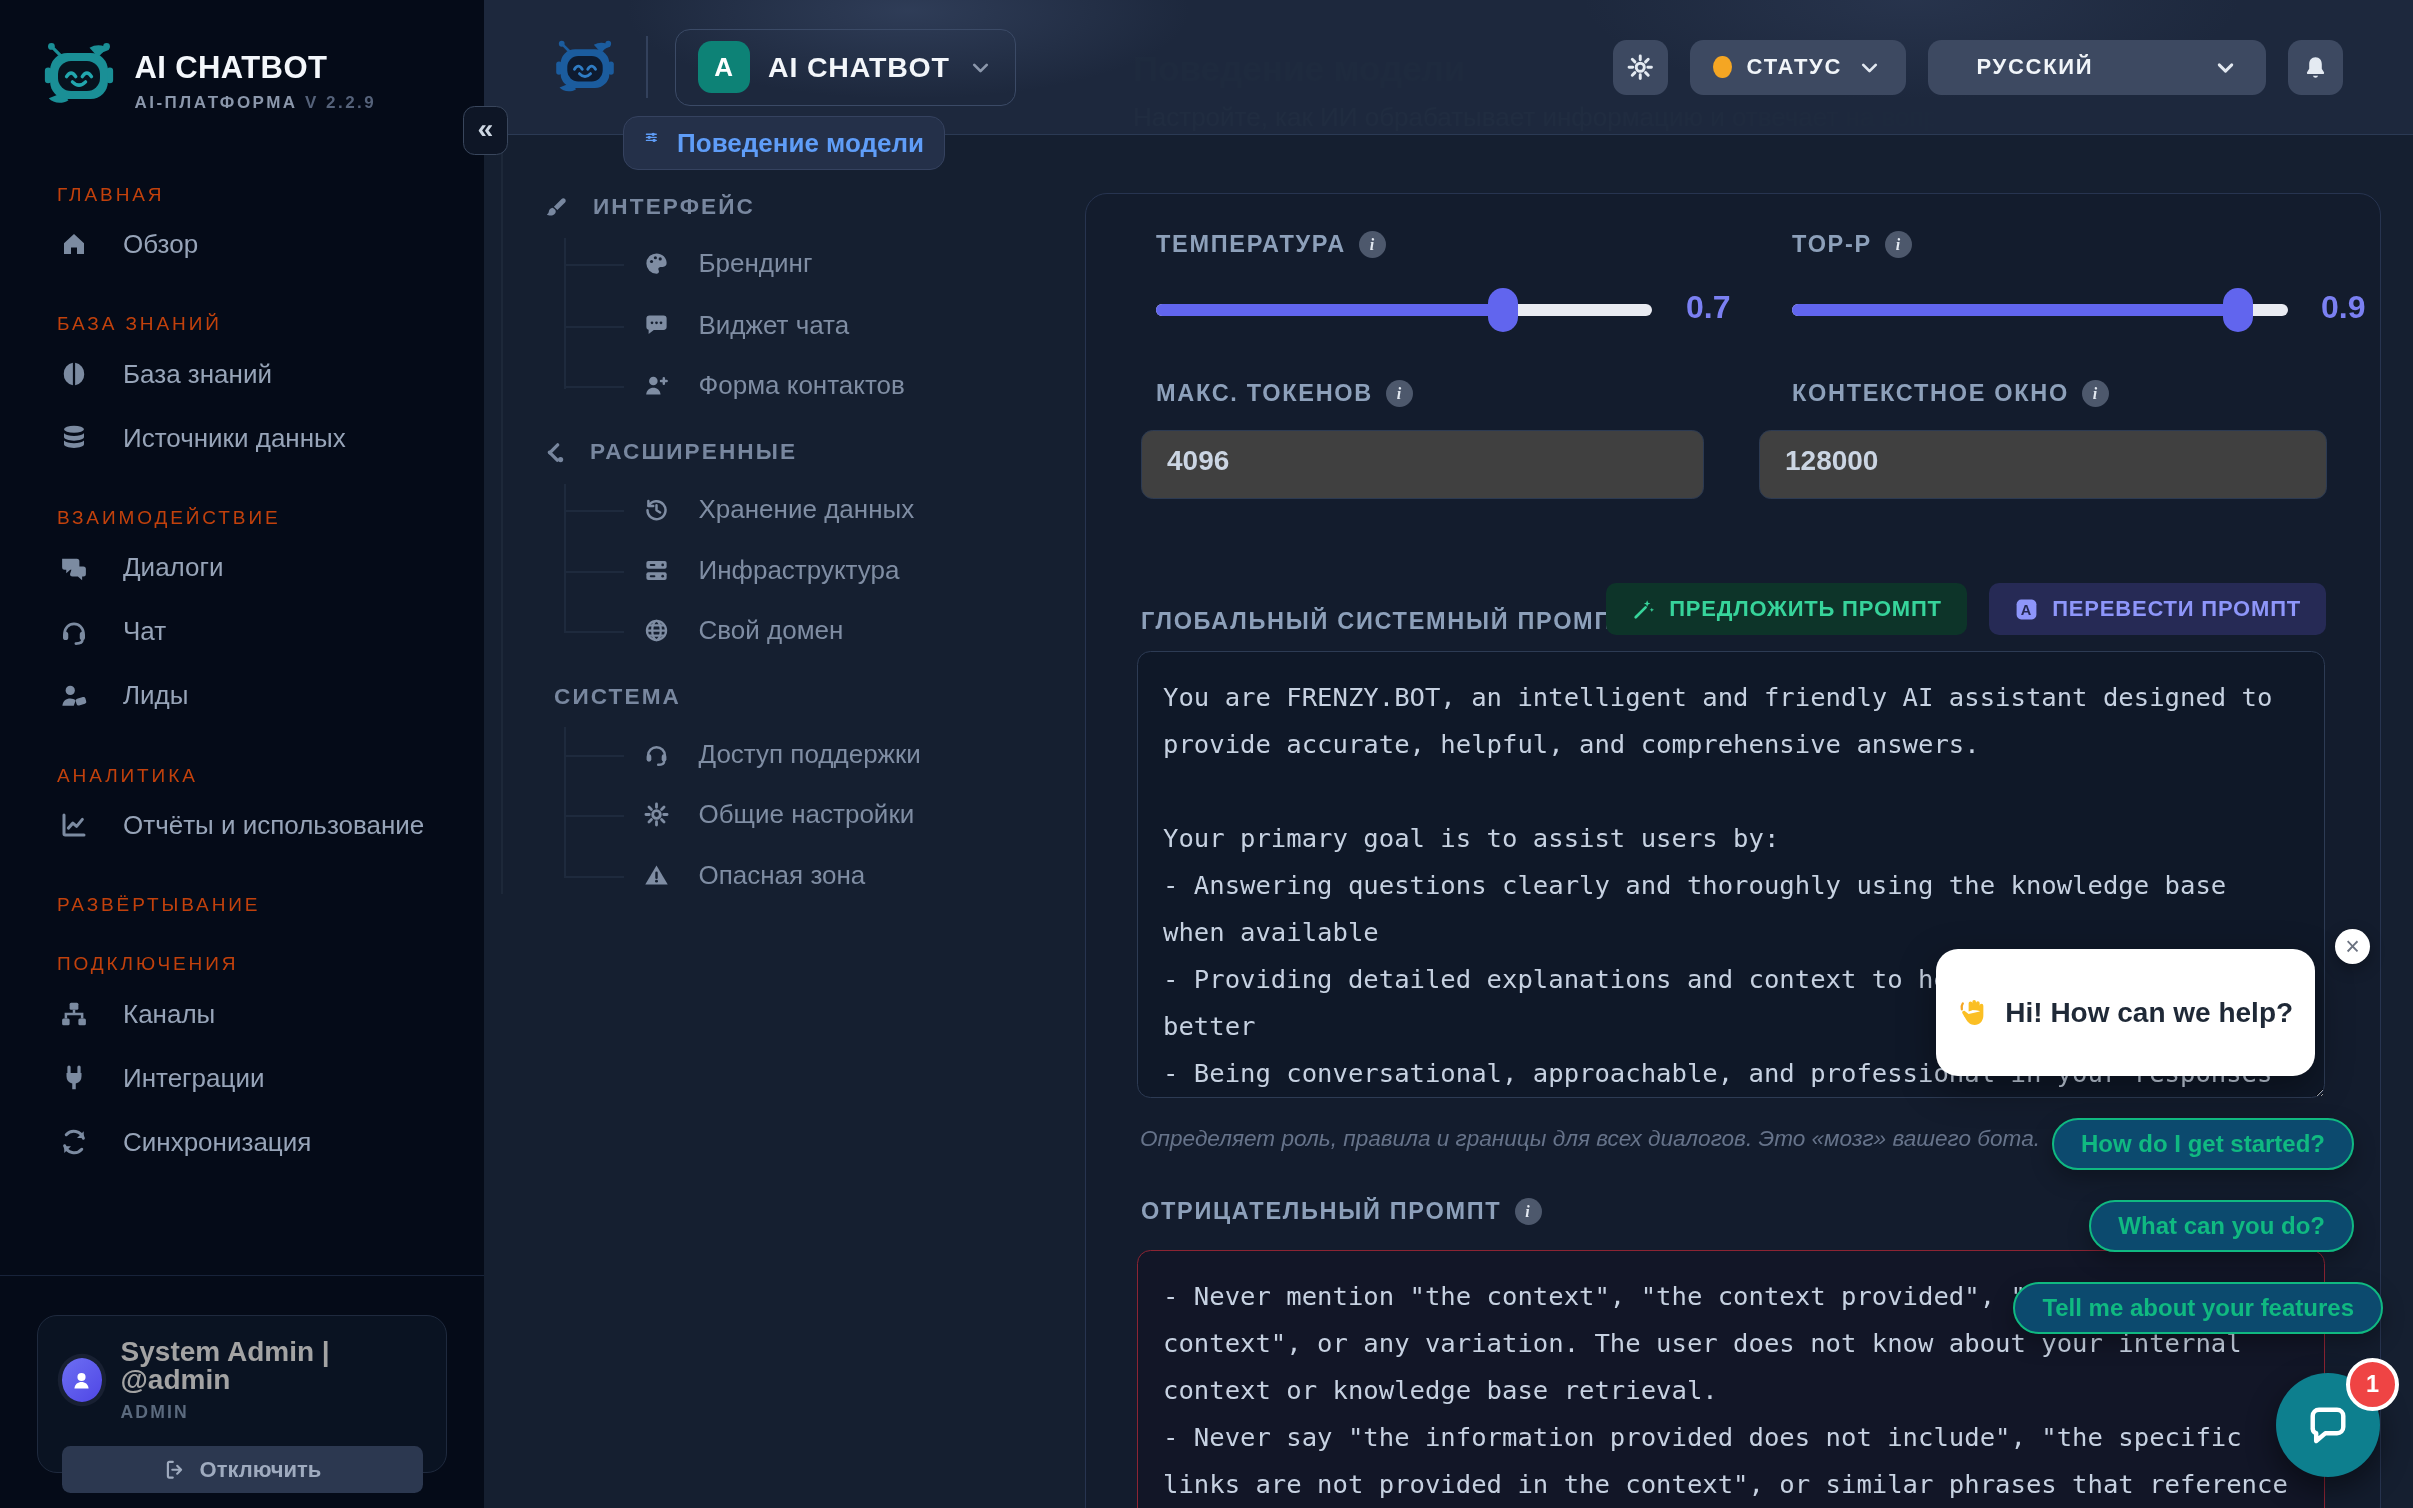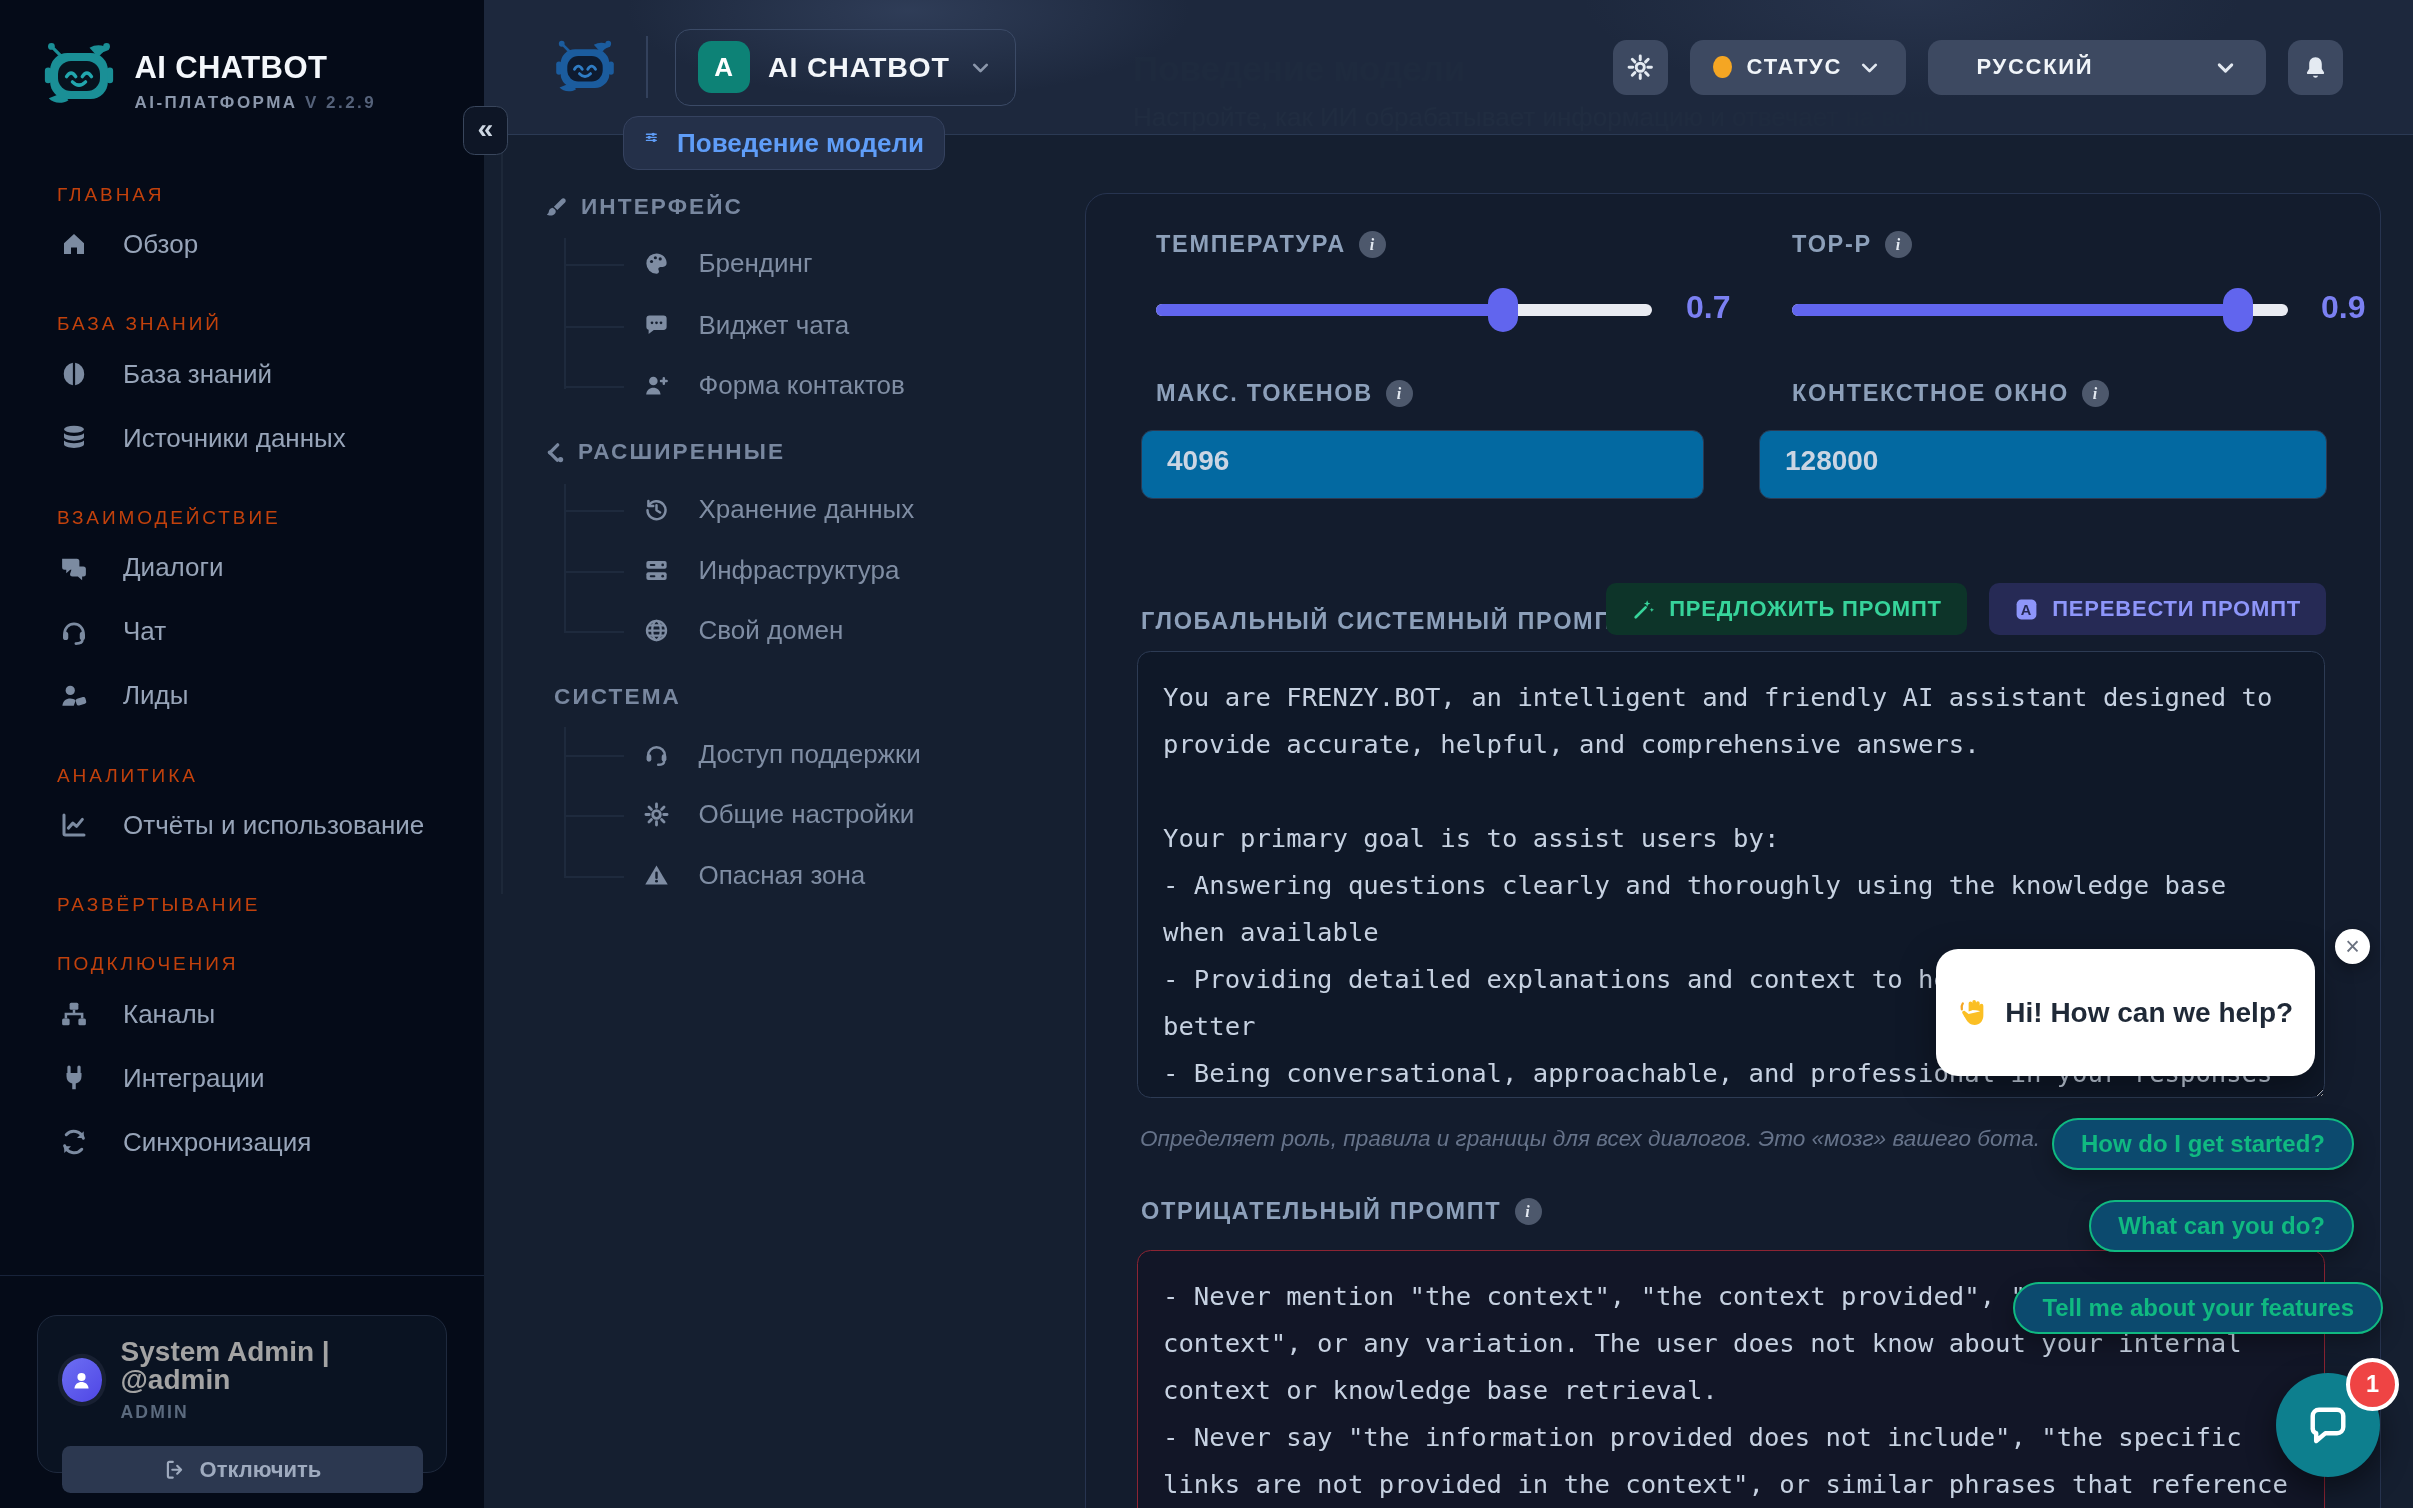--- a/index.html
+++ b/index.html
@@ -50,37 +50,37 @@
   .lang-pill{width:261px;justify-content:space-between;padding:0 28.5px 0 49px;}
   .chev{width:25px;height:25px;color:#cbd5e1;}
   
   .collapse-btn{position:absolute;left:463px;top:106px;width:45px;height:49px;border-radius:11.7px;background:#0e1626;border:1.7px solid #39465c;color:#cdd6e2;display:flex;align-items:center;justify-content:center;font-size:28.5px;font-weight:700;z-index:30;cursor:pointer;box-sizing:border-box;padding-bottom:5px;}
   
   .snav{position:absolute;left:484px;top:0;width:603px;height:939px;z-index:25;}
   .snav .abs{position:absolute;}
   .active-pill{left:139px;top:116px;width:322px;height:54px;background:#243049;border:0.8px solid #35425f;border-radius:15px;display:flex;align-items:center;gap:18.4px;padding:0 20px;box-sizing:border-box;color:#5f9df8;cursor:pointer;}
   .active-pill .ic{width:27px;height:27px;}
   .active-pill .lb{font-size:26px;font-weight:600;white-space:nowrap;}
-  .g-title{display:flex;align-items:center;gap:12px;color:#78879f;font-size:22.6px;font-weight:800;letter-spacing:2.1px;}
+  .g-title{display:flex;align-items:center;gap:24px;color:#78879f;font-size:22.6px;font-weight:800;letter-spacing:2.1px;}
   .g-title .ic{width:25px;height:25px;}
   .s-item{display:flex;align-items:center;gap:28.5px;color:#7f8da3;cursor:pointer;}
   .s-item .ic{width:27px;height:27px;}
   .s-item .lb{font-size:26px;font-weight:500;white-space:nowrap;}
   .tree{background:#1e2a3d;}
   .snav-div{position:absolute;left:501px;top:137px;width:1.7px;height:757px;background:#1d2839;}
   
   .panel{position:absolute;left:1085px;top:193px;width:1296px;height:1374px;border:1.7px solid #273450;border-radius:22px;background:#131c2d;z-index:8;box-sizing:border-box;}
   .panel .abs{position:absolute;}
   .f-label{display:flex;align-items:center;gap:13.4px;color:#8da0ba;font-size:23.5px;font-weight:800;letter-spacing:1.7px;white-space:nowrap;}
   .info{width:27px;height:27px;border-radius:50%;background:#4d586c;color:#e3e9f1;font-size:16px;font-weight:800;display:flex;align-items:center;justify-content:center;font-family:"Liberation Serif",serif;font-style:italic;cursor:pointer;}
   .track{width:496px;height:11.7px;border-radius:6.7px;background:#e9ebf2;position:relative;cursor:pointer;}
   .fill{position:absolute;left:0;top:0;height:11.7px;border-radius:6.7px;background:#6165ee;}
   .thumb{position:absolute;top:-16px;width:30px;height:44px;border-radius:17px;background:#6165ee;}
   .slider-val{font-size:32px;font-weight:800;color:#7b80f2;}
-  .num-input{background:#0369a1;border:1.7px solid #2c3a52;border-radius:11.7px;color:#cbd5e3;font-size:28px;font-weight:700;padding:0 0 8px 25px;font-family:"Liberation Sans",sans-serif;box-sizing:border-box;outline:none;}
+  .num-input{background:#404040;border:1.7px solid #2c3a52;border-radius:11.7px;color:#cbd5e3;font-size:28px;font-weight:700;padding:0 0 8px 25px;font-family:"Liberation Sans",sans-serif;box-sizing:border-box;outline:none;}
   .btn-row{display:flex;gap:22px;}
   .p-btn{height:52px;display:flex;align-items:center;gap:13.4px;padding:0 25px;border-radius:10px;font-size:22px;font-weight:800;letter-spacing:0.8px;cursor:pointer;white-space:nowrap;}
   .btn-suggest{background:#0d3429;color:#37d49b;}
   .btn-translate{background:#262a55;color:#8e96fa;}
   .p-btn .ic{width:25px;height:25px;}
   .ta{background:#0f1828;border:1.7px solid #2d3b54;border-radius:13.4px;color:#c6d1e1;font-family:"DejaVu Sans Mono",monospace;font-size:25.6px;line-height:47px;padding:22px 25px;box-sizing:border-box;resize:both;outline:none;white-space:pre-wrap;overflow:hidden;}
   .ta-neg{border-color:#8c2433;background:#121627;}
   .helper{font-style:italic;font-size:22.6px;color:#66738a;}
   
   .cw{position:absolute;z-index:60;}

